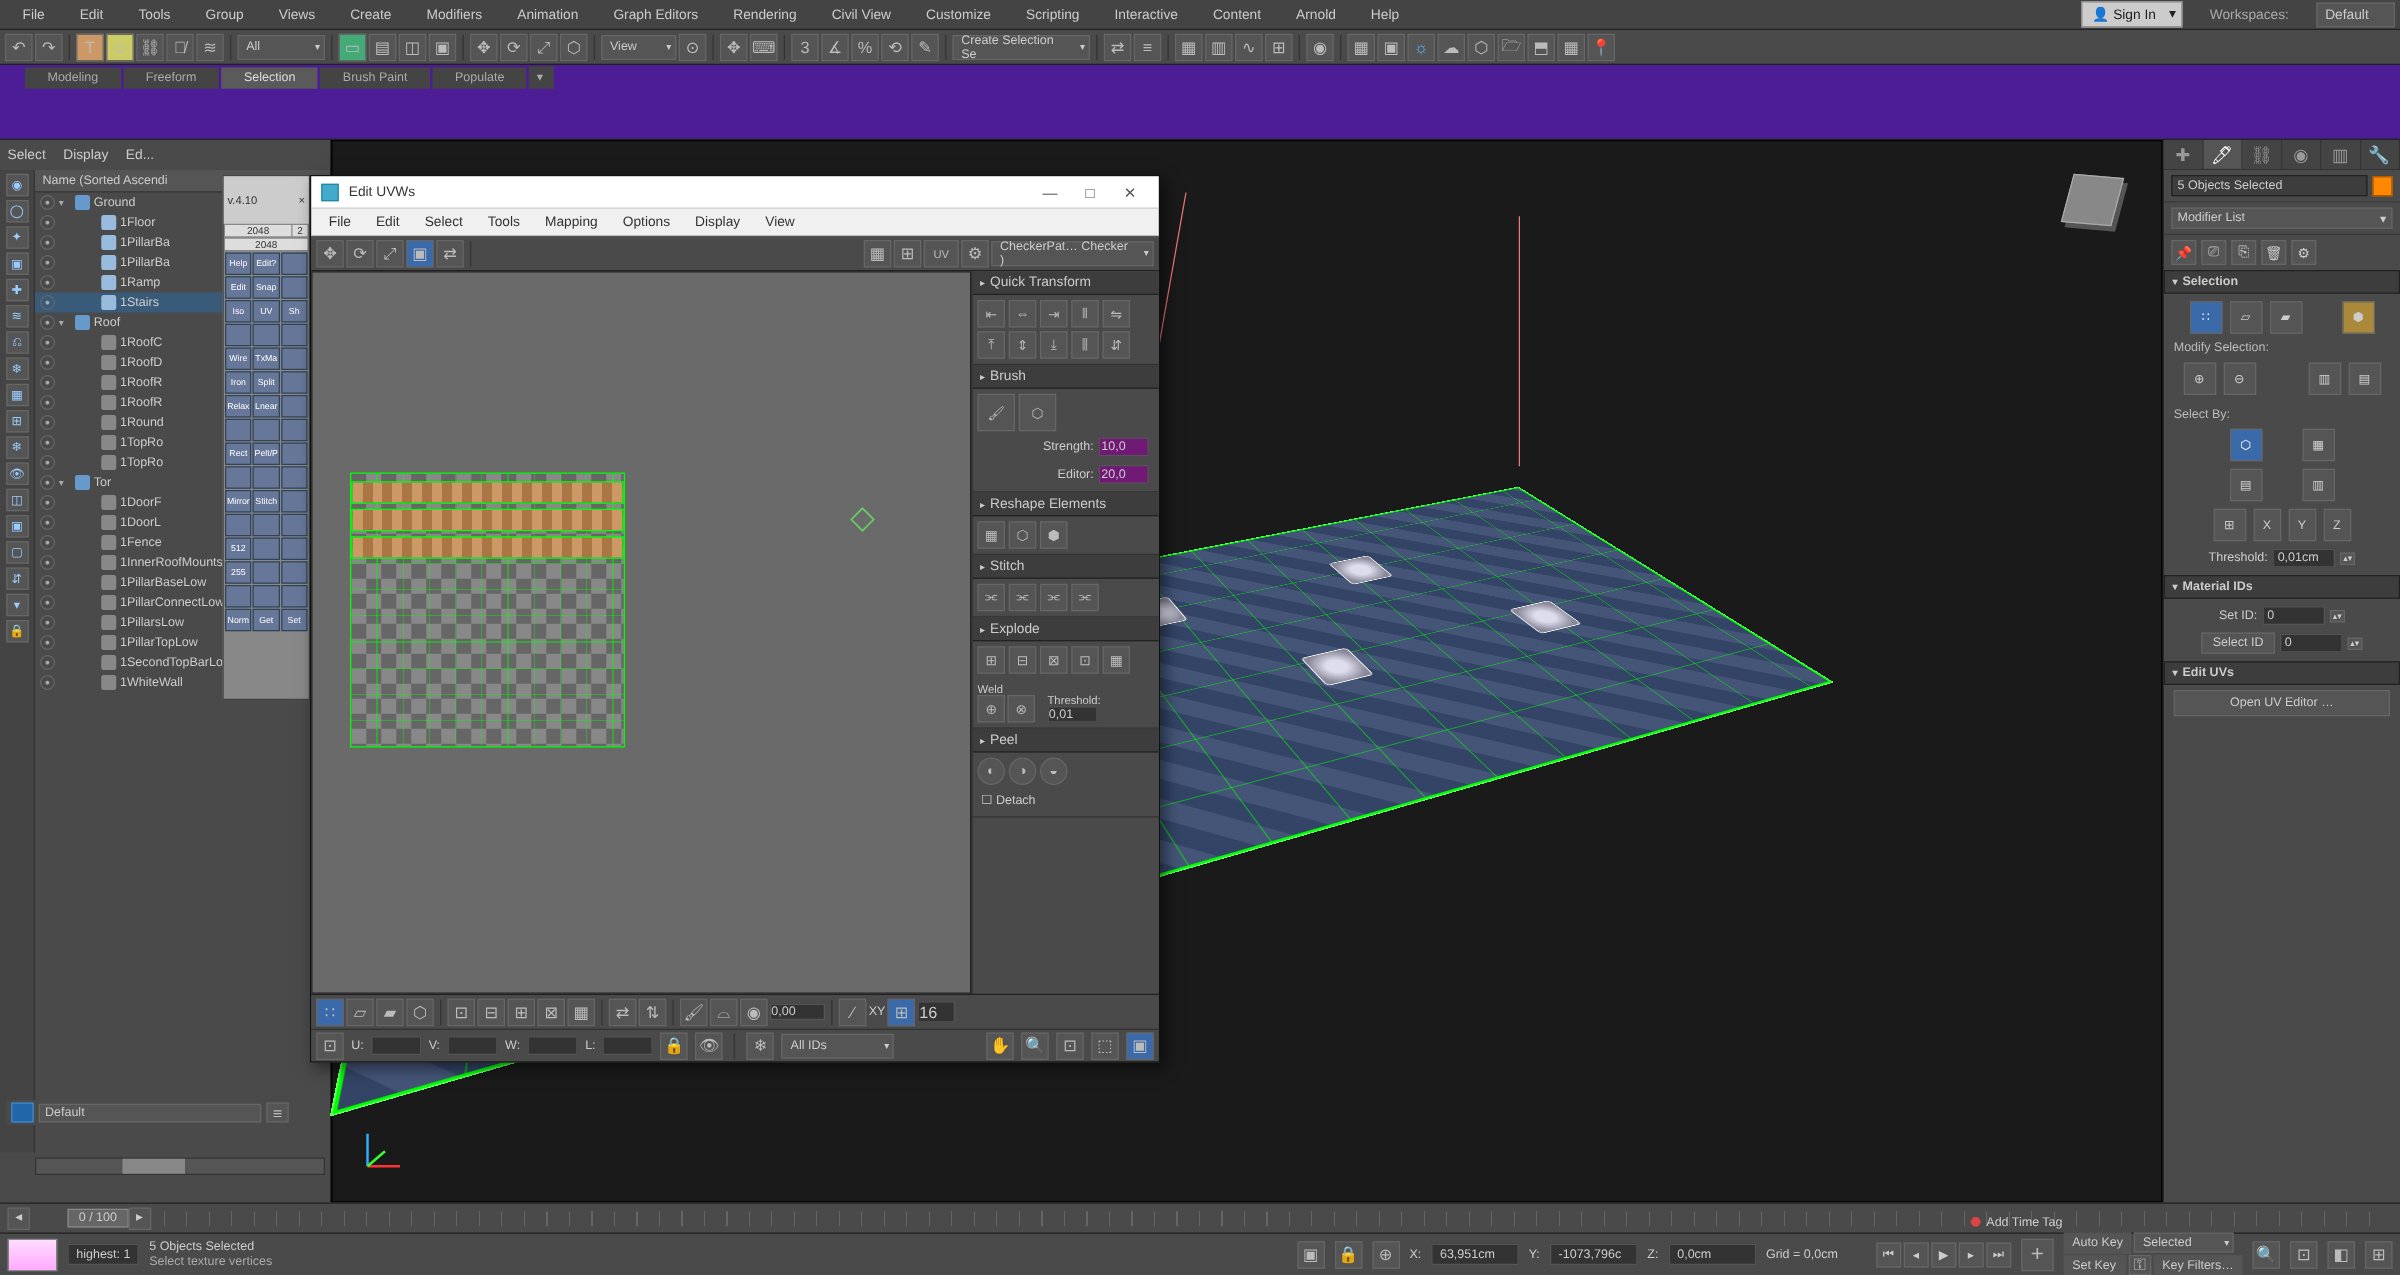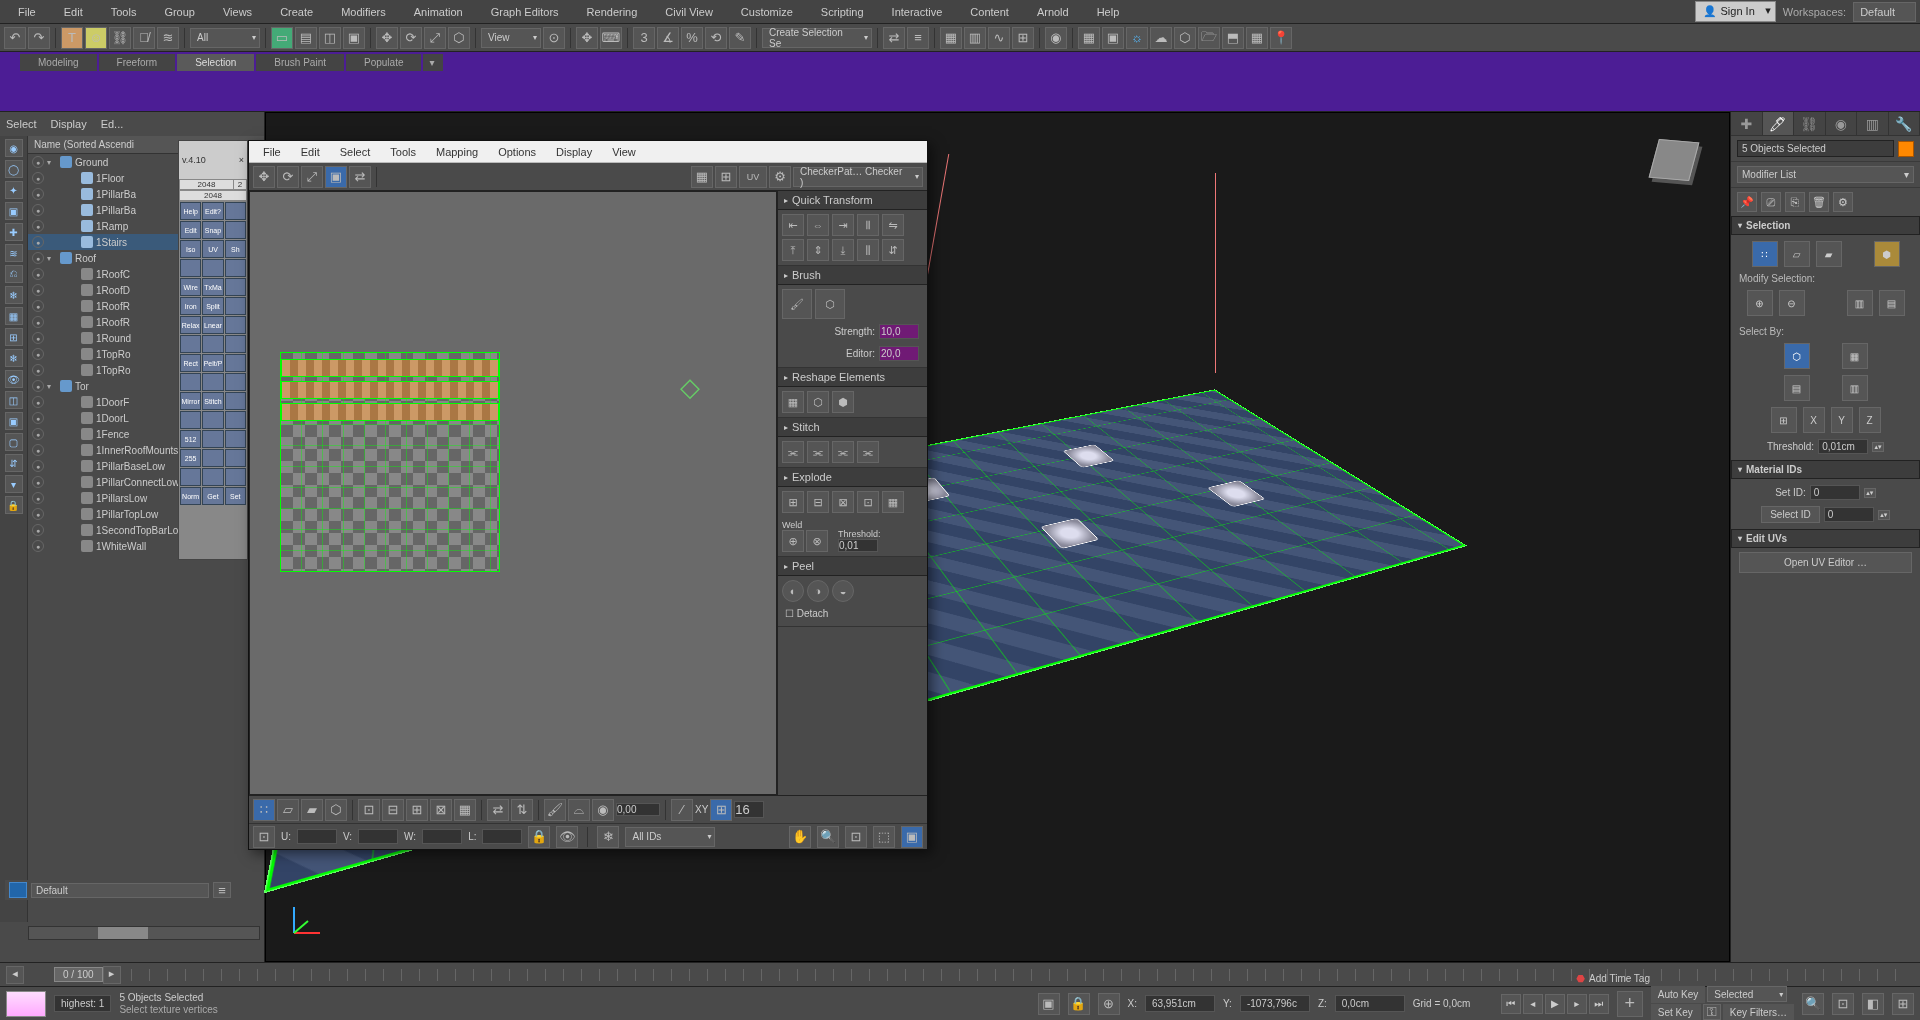--- a/index.html
+++ b/index.html
@@ -1,19 +1,19 @@
 <!DOCTYPE html>
 <html><head>
 <meta charset="utf-8">
 <style>
   *{box-sizing:border-box;margin:0;padding:0;font-family:"Segoe UI",Arial,sans-serif;user-select:none}
   body{background:#3a3a3a;color:#ccc;font-size:11px;overflow:hidden;width:1920px;height:1020px;position:relative}
   .menubar{background:#444;height:24px;display:flex;align-items:center;padding:0 4px;border-bottom:1px solid #222}
   .menubar .mi{padding:4px 14px;cursor:pointer}
-  .signin{margin-left:auto;display:flex;align-items:center;gap:1px}
+  .signin{margin-left:auto;display:flex;align-items:center;gap:16px}
   .signin-box{background:#ccc;color:#222;padding:3px 20px 3px 8px;border:1px solid #888;position:relative}
   .signin-box::after{content:"▾";position:absolute;right:4px;top:2px}
   .ws-label{color:#aaa;padding:0 6px}
   .ws-val{background:#555;padding:3px 20px 3px 6px;border:1px solid #666}
   .toolbar1{background:#4a4a4a;height:28px;display:flex;align-items:center;gap:2px;padding:2px 4px;border-bottom:1px solid #222}
   .tbtn{width:22px;height:22px;background:#555;border:1px solid #666;display:inline-flex;align-items:center;justify-content:center;cursor:pointer;font-size:13px;color:#bbb}
   .tdrop{background:#555;border:1px solid #666;padding:2px 16px 2px 6px;font-size:10px;position:relative;height:20px;display:inline-flex;align-items:center}
   .tdrop::after{content:"▾";position:absolute;right:3px;font-size:8px}
   .sep{width:1px;height:20px;background:#333;margin:0 3px}
   .ribbon{background:#4c1d95;height:60px;border-bottom:1px solid #222}
@@ -597,20 +597,29 @@
       <div class="c"></div>
       <div class="c"></div>
       <div class="c"></div>
       <div class="c">Norm</div>
       <div class="c">Get</div>
       <div class="c">Set</div>
     </div>
 </div>
 
 <div class="uvwin">
+  <div class="uv-title">
+    <span class="cube"></span>
+    <span>Edit UVWs</span>
+    <span class="winbtns">
+      <span class="wb">—</span>
+      <span class="wb">□</span>
+      <span class="wb">✕</span>
+    </span>
+  </div>
   <div class="uv-menu">
     <span class="mi">File</span>
     <span class="mi">Edit</span>
     <span class="mi">Select</span>
     <span class="mi">Tools</span>
     <span class="mi">Mapping</span>
     <span class="mi">Options</span>
     <span class="mi">Display</span>
     <span class="mi">View</span>
   </div>

